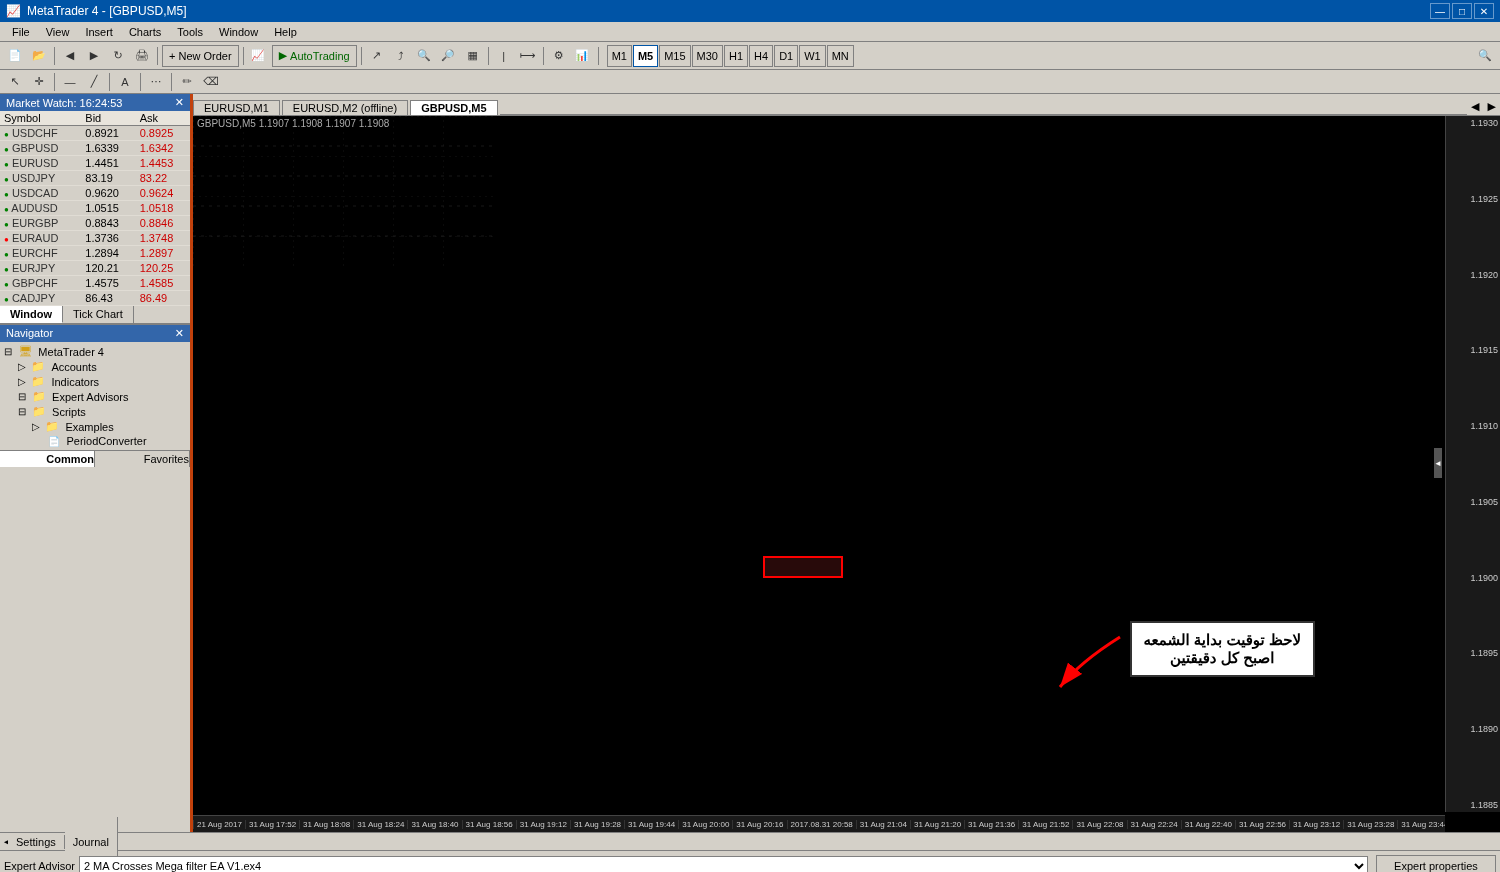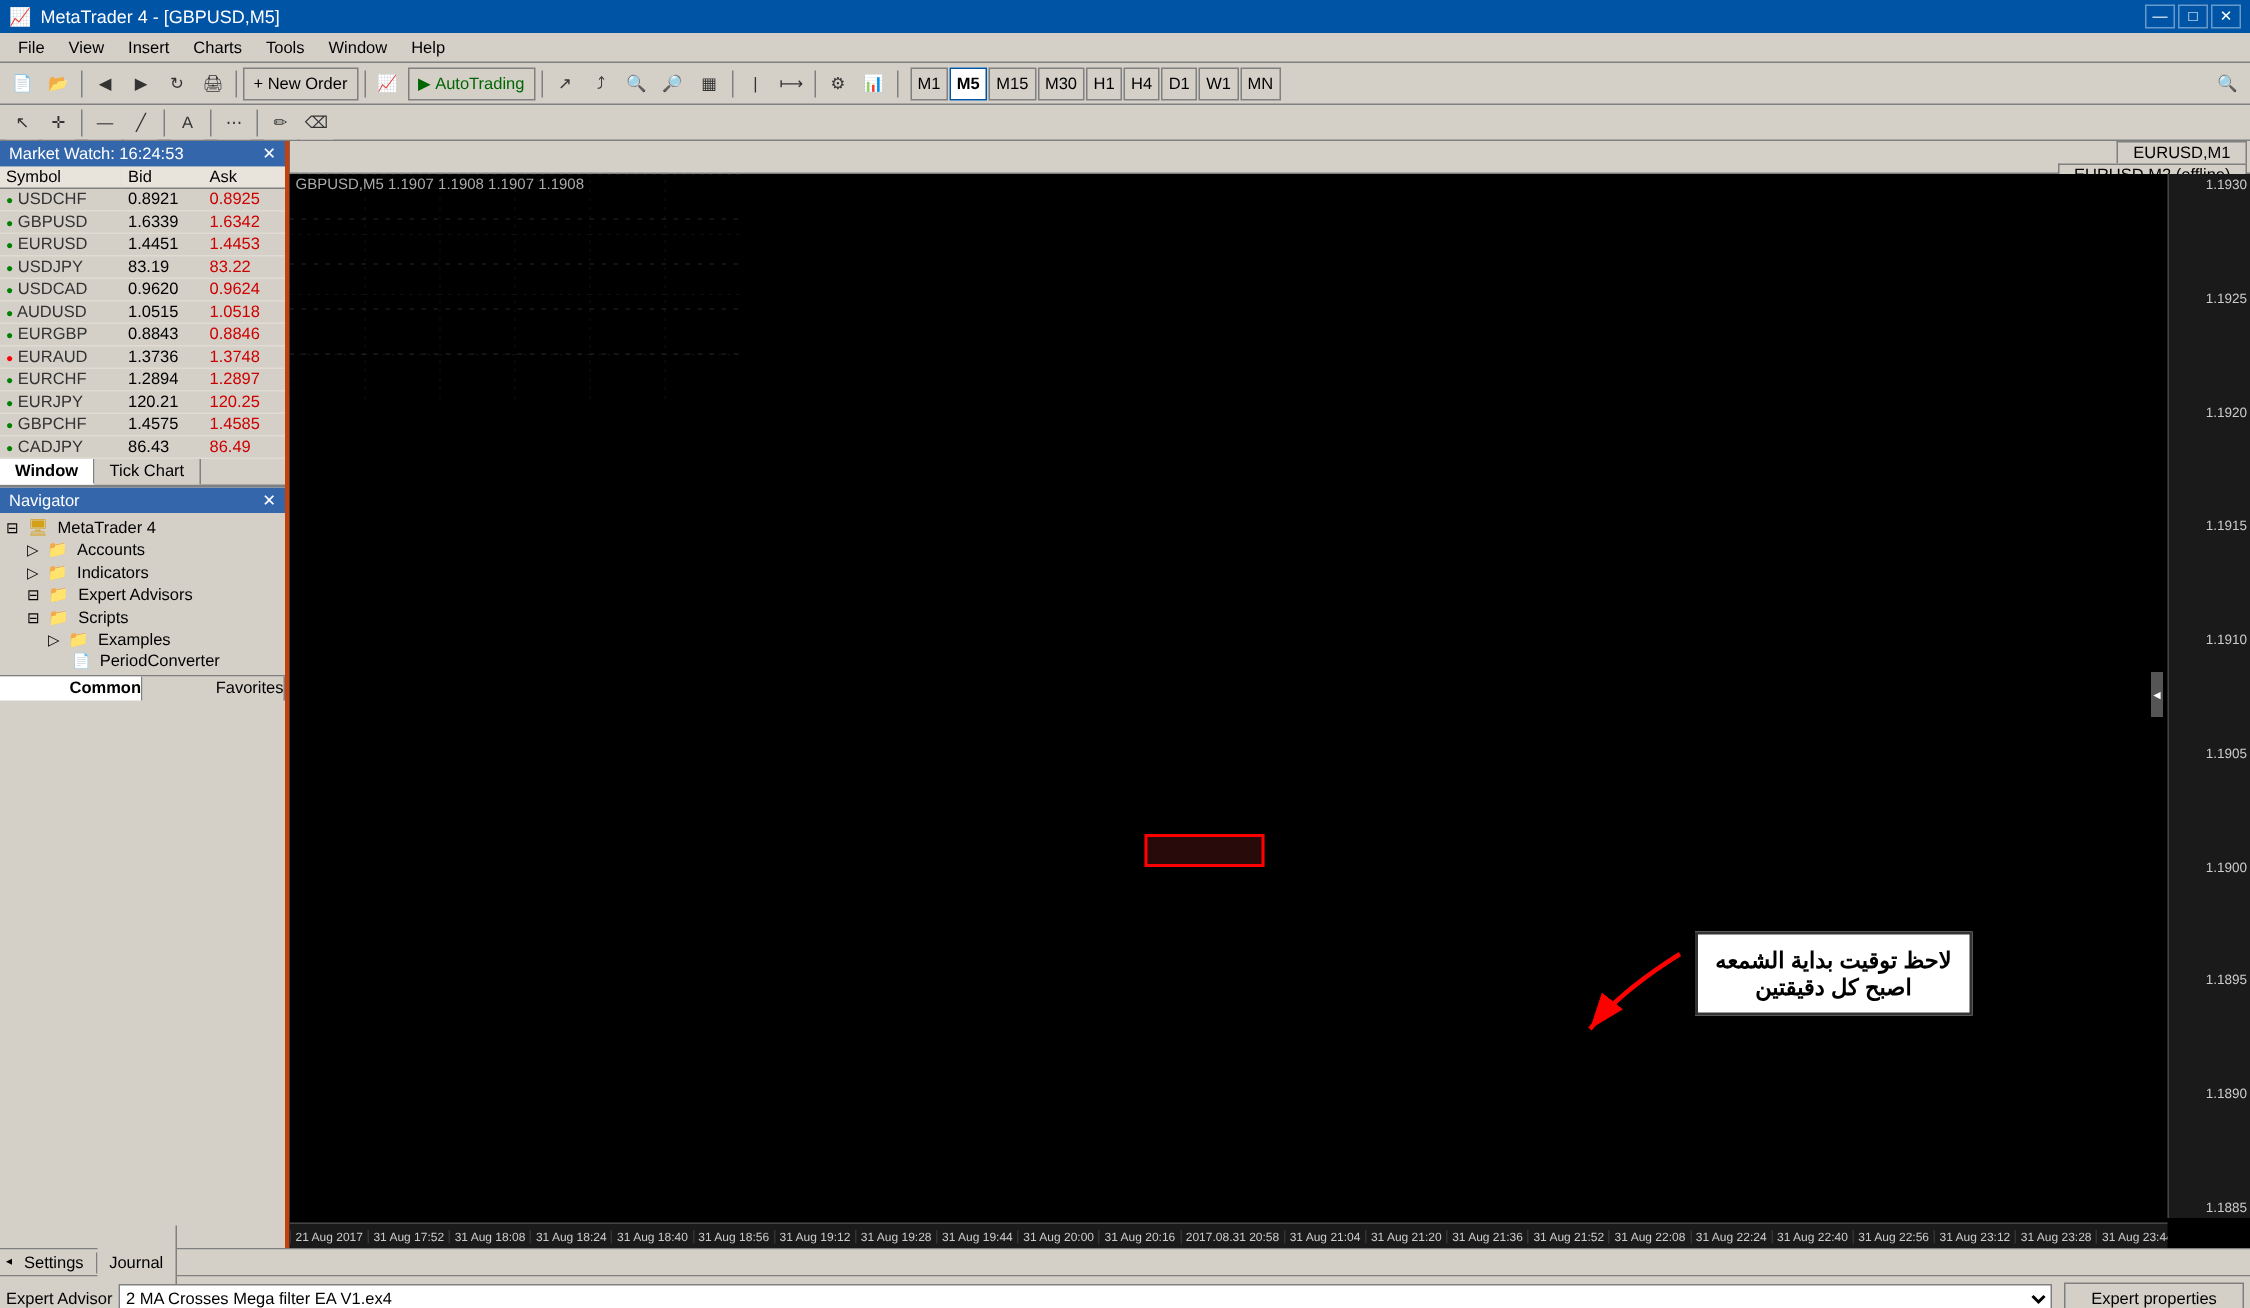--- a/index.html
+++ b/index.html
@@ -49,27 +49,27 @@
     .dot-green { color: green; font-size: 8px; }
     .dot-red { color: red; font-size: 8px; }
 
     
     .tabs { display: flex; border-bottom: 1px solid #808080; background: #d4d0c8; }
     .tab { padding: 2px 10px; cursor: pointer; font-size: 11px; border-right: 1px solid #808080; background: #d4d0c8; }
     .tab.active { background: #fff; border-bottom: 1px solid #fff; font-weight: bold; }
 
     
     .navigator { flex: 1; overflow: hidden; }
-    .nav-header { background: #3366aa; color: #fff; padding: 2px 6px; font-size: 11px; display: flex; justify-content: space-between; align-items: center; }
+    .nav-header { background: #3366aa; color: #fff; padding: 2px 6px; font-size: 11px; display: flex; justify-content: space-between; }
     .nav-tree { padding: 2px 0; font-size: 11px; overflow-y: auto; }
     .tree-item { padding: 1px 2px; cursor: pointer; display: flex; align-items: center; gap: 3px; }
 
     
     .chart-area { flex: 1; display: flex; flex-direction: column; background: #000; position: relative; overflow: hidden; }
-    .chart-tabs { background: #d4d0c8; height: 20px; display: flex; align-items: flex-end; border-bottom: 1px solid #808080; flex-direction: column; }
+    .chart-tabs { background: #d4d0c8; height: 20px; display: flex; align-items: flex-end; border-bottom: 1px solid #808080; }
     .chart-tab { padding: 1px 10px; font-size: 11px; background: #d4d0c8; border: 1px solid #808080; border-bottom: none; cursor: pointer; margin-right: 2px; }
     .chart-tab.active { background: #fff; font-weight: bold; }
     .chart-canvas { flex: 1; position: relative; overflow: hidden; background: #000; }
 
     
     .chart-header-info { position: absolute; top: 2px; left: 4px; color: #aaa; font-size: 10px; z-index: 2; }
     .price-scale { position: absolute; right: 0; top: 0; bottom: 20px; width: 55px; background: #1a1a1a; border-left: 1px solid #444; display: flex; flex-direction: column; justify-content: space-between; padding: 2px 2px; }
     .price-label { color: #ccc; font-size: 9px; text-align: right; }
     .time-scale { position: absolute; bottom: 0; left: 0; right: 55px; height: 17px; background: #1a1a1a; border-top: 1px solid #444; display: flex; align-items: center; overflow: hidden; }
     .time-label { color: #ccc; font-size: 8px; white-space: nowrap; padding: 0 3px; border-left: 1px solid #333; }

